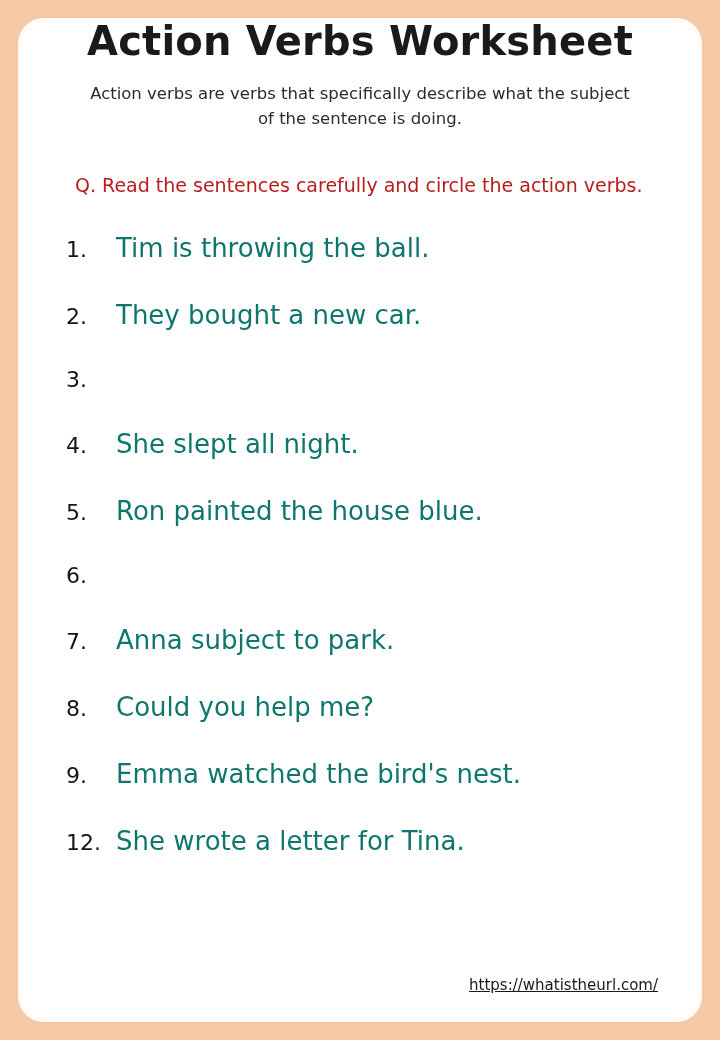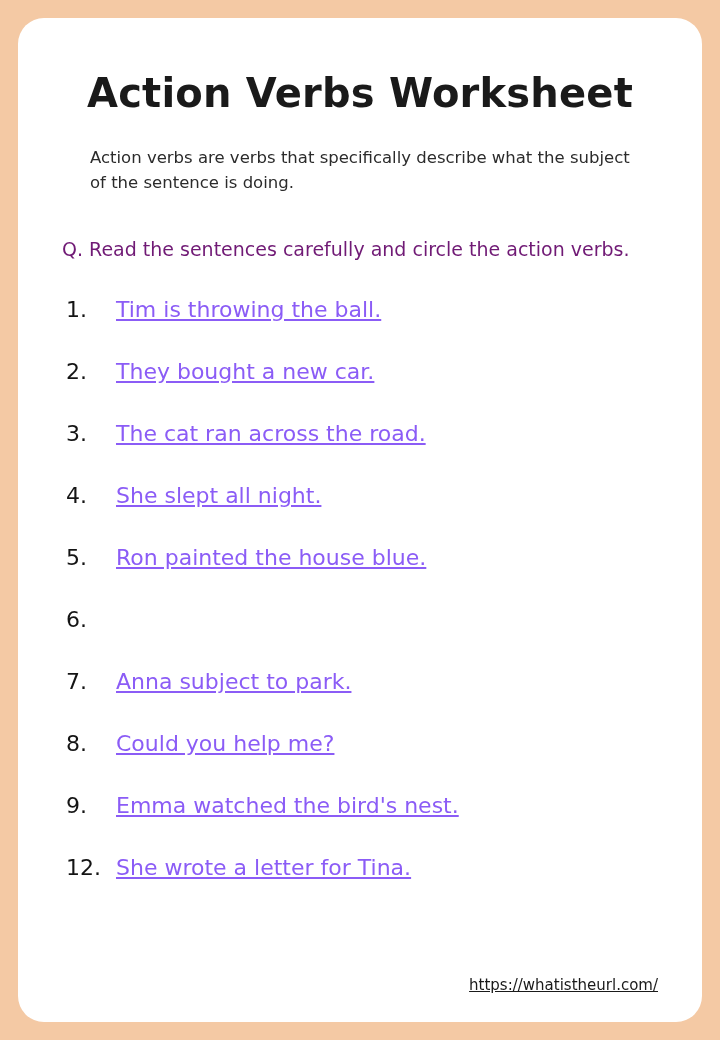--- a/index.html
+++ b/index.html
@@ -24,35 +24,35 @@
     box-sizing: border-box;
     padding: 0;
   }
   .worksheet-title {
     text-align: center;
     font-family: "DejaVu Sans", sans-serif;
     font-size: 40px;
     font-weight: bold;
     color: #1a1a1a;
     margin: 0;
-    padding-top: 52px;
     letter-spacing: 0.2px;
   }
   .worksheet-subtitle {
+    text-align: center;
     font-size: 16.5px;
     color: #2b2b2b;
     line-height: 1.5;
-    margin: 30px auto 0 auto;
+    margin: 18px auto 0 auto;
     width: 540px;
     font-weight: 400;
   }
   .instruction {
     font-size: 19px;
-    color: #701a75;
-    margin: 42px 0 0 44px;
+    color: #b91c1c;
+    margin: 42px 0 0 57px;
     font-weight: 400;
   }
   .q-list {
     margin: 0;
     padding: 0;
     list-style: none;
   }
   .q-item {
     display: flex;
     align-items: baseline;
@@ -61,23 +61,22 @@
     font-size: 22px;
     color: #141414;
   }
   .q-num {
     width: 50px;
     flex: 0 0 50px;
     font-size: 22px;
     color: #141414;
   }
   .q-text {
-    font-size: 22px;
-    color: #8b5cf6;
-    text-decoration: underline;
+    font-size: 26px;
+    color: #0f766e;
   }
   .footer-link {
     position: absolute;
     right: 44px;
     bottom: 28px;
     font-size: 15px;
     color: #1a1a1a;
     text-decoration: underline;
     margin-top: 28px;
   }
@@ -97,21 +96,20 @@
     <li class="q-item">
       <span class="q-num">1.</span>
       <span class="q-text">Tim is throwing the ball.</span>
     </li>
     <li class="q-item">
       <span class="q-num">2.</span>
       <span class="q-text">They bought a new car.</span>
     </li>
     <li class="q-item">
       <span class="q-num">3.</span>
-      <span class="q-text">The cat ran across the road.</span>
     </li>
     <li class="q-item">
       <span class="q-num">4.</span>
       <span class="q-text">She slept all night.</span>
     </li>
     <li class="q-item">
       <span class="q-num">5.</span>
       <span class="q-text">Ron painted the house blue.</span>
     </li>
     <li class="q-item">

